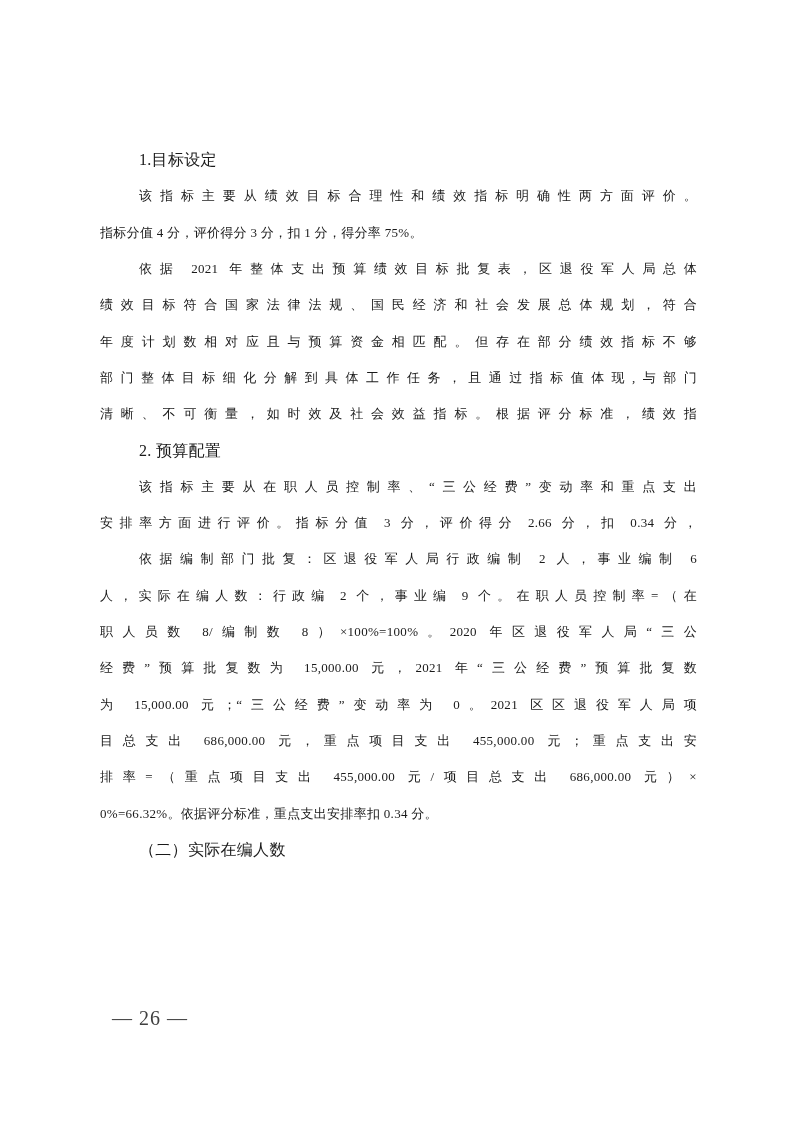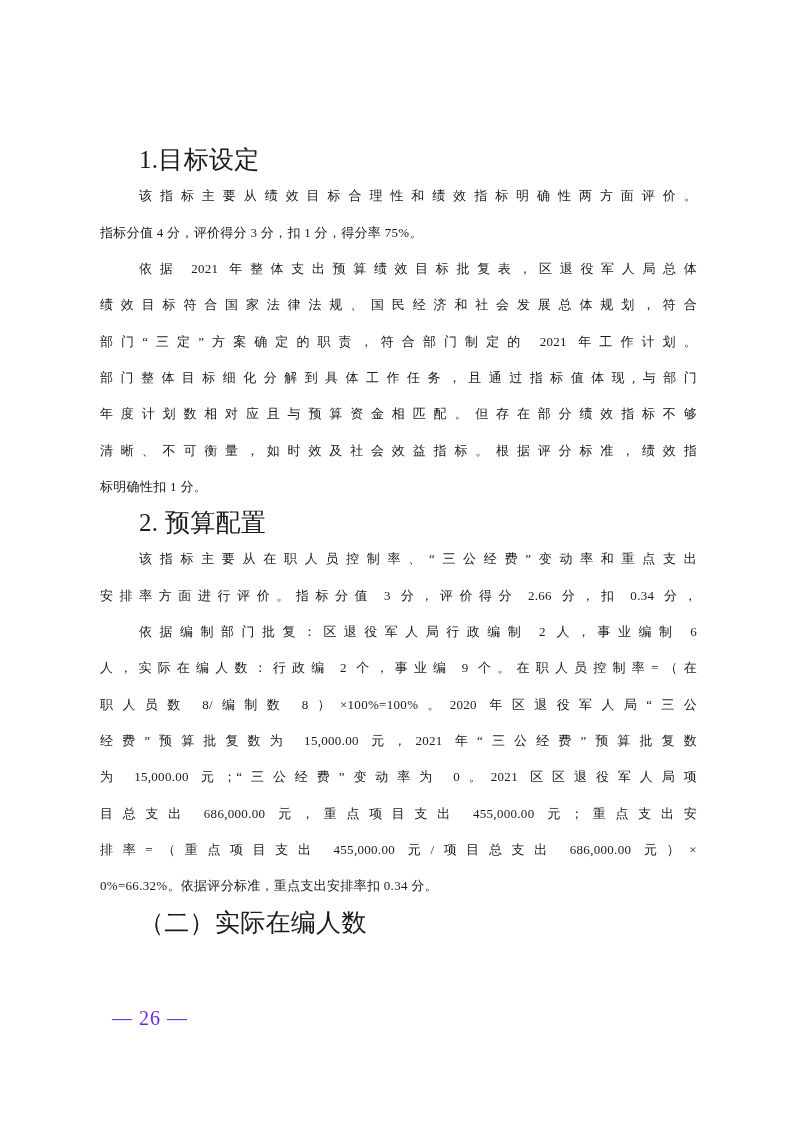--- a/index.html
+++ b/index.html
@@ -30,50 +30,48 @@
     letter-spacing: 0.3px;
   }
   .jst {
     text-align: justify;
     text-align-last: justify;
   }
   .ind {
     text-indent: 39px;
   }
   .heading {
-    font-size: 25px;
+    font-size: 16px;
   }
   .footer {
     position: absolute;
     left: 112px;
     top: 1000px;
     font-size: 20px;
     line-height: 36px;
     letter-spacing: 1px;
-    color: #6d28d9;
+    color: #404040;
   }
 </style>
 </head>
 <body>
 
 <div class="page">
   <div class="text-block">
 
     <div class="line heading ind">1.目标设定</div>
 
     <div class="line ind jst">该指标主要从绩效目标合理性和绩效指标明确性两方面评价。</div>
     <div class="line">指标分值 4 分，评价得分 3 分，扣 1 分，得分率 75%。</div>
 
     <div class="line ind jst">依据 2021 年整体支出预算绩效目标批复表，区退役军人局总体</div>
     <div class="line jst">绩效目标符合国家法律法规、国民经济和社会发展总体规划，符合</div>
-    <div class="line jst">部门“三定”方案确定的职责，符合部门制定的 2021 年工作计划。</div>
+    <div class="line jst">年度计划数相对应且与预算资金相匹配。但存在部分绩效指标不够</div>
     <div class="line jst">部门整体目标细化分解到具体工作任务，且通过指标值体现,与部门</div>
-    <div class="line jst">年度计划数相对应且与预算资金相匹配。但存在部分绩效指标不够</div>
     <div class="line jst">清晰、不可衡量，如时效及社会效益指标。根据评分标准，绩效指</div>
-    <div class="line">标明确性扣 1 分。</div>
 
     <div class="line heading ind">2. 预算配置</div>
 
     <div class="line ind jst">该指标主要从在职人员控制率、“三公经费”变动率和重点支出</div>
     <div class="line jst">安排率方面进行评价。指标分值 3 分，评价得分 2.66 分，扣 0.34 分，</div>
 
     <div class="line ind jst">依据编制部门批复：区退役军人局行政编制 2 人，事业编制 6</div>
     <div class="line jst">人，实际在编人数：行政编 2 个，事业编 9 个。在职人员控制率=（在</div>
     <div class="line jst">职人员数 8/编制数 8）×100%=100%。2020 年区退役军人局“三公</div>
     <div class="line jst">经费”预算批复数为 15,000.00 元，2021 年“三公经费”预算批复数</div>

